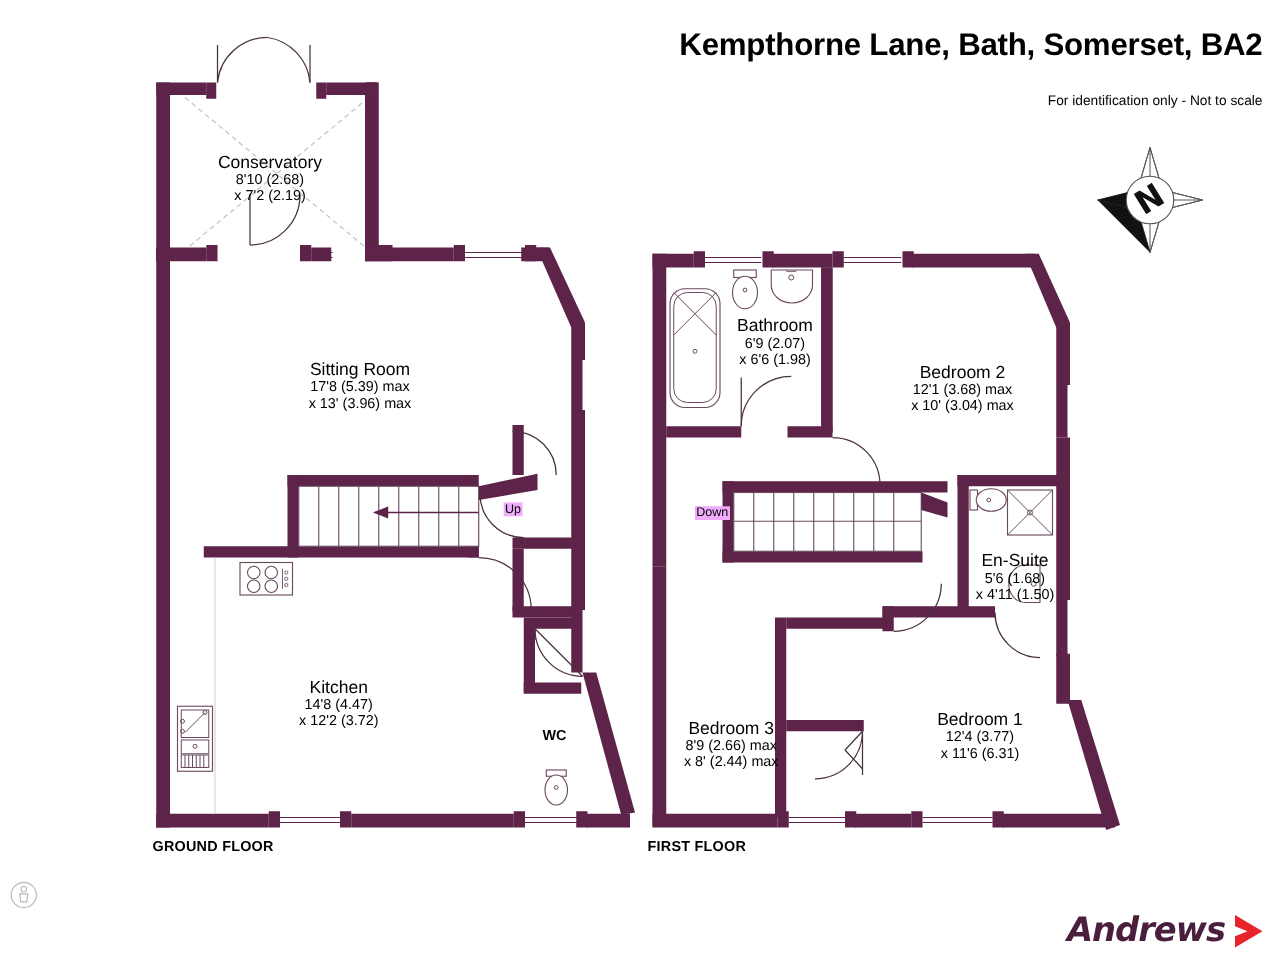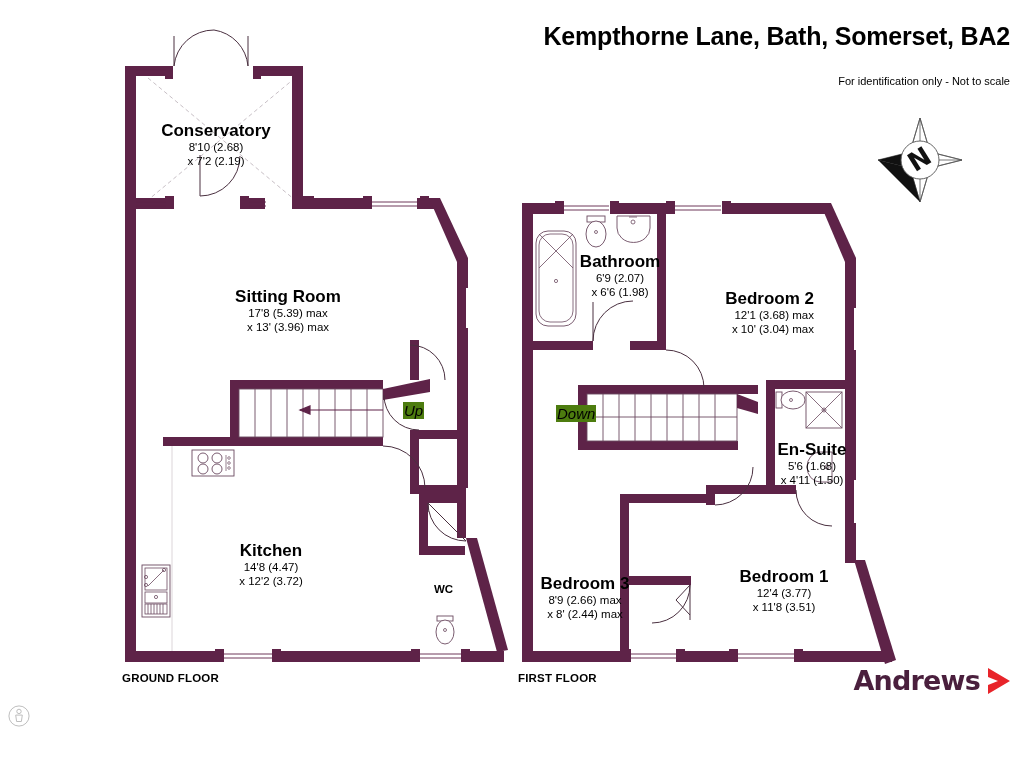--- a/index.html
+++ b/index.html
@@ -52,40 +52,39 @@
 
   
   .lbl {
     position: absolute;
     text-align: center;
     line-height: 1.18;
     color: #000;
     white-space: nowrap;
   }
   .lbl .rn {
-    font-size: 17px;
-    font-weight: bold;
+    font-size: 14px;
+    font-weight: normal;
   }
   .lbl .dim {
     font-size: 11.5px;
   }
   .floor-label {
     position: absolute;
     font-size: 11.5px;
     font-weight: bold;
     letter-spacing: 0.2px;
     color: #000;
   }
   .stair-label {
     position: absolute;
-    font-size: 15px;
-    color: #000;
-    background: #4d7c0f;
+    font-size: 10px;
+    color: #000;
+    background: #f0abfc;
     padding: 0 1px;
-    font-style: italic;
   }
   .small-room {
     position: absolute;
     font-size: 11.5px;
     font-weight: bold;
     color: #000;
   }
 
   
   #footer-note {
@@ -100,24 +99,25 @@
   #footer-icon {
     position: absolute;
     left: 8px;
     top: 705px;
     width: 22px;
     height: 22px;
   }
   #logo {
     position: absolute;
     right: 12px;
-    top: 665px;
+    top: 729px;
     display: flex;
     align-items: flex-end;
     gap: 6px;
+    font-style: italic;
   }
   #logo-text {
     font-size: 27px;
     font-weight: bold;
     color: #4a1f3d;
     letter-spacing: -0.8px;
     font-family: "DejaVu Sans", sans-serif;
   }
   #logo-chevron { display: block; }
 </style>
@@ -475,42 +475,42 @@
 <div class="stair-label" style="left:403px; top:402px;">Up</div>
 
 <div class="floor-label" style="left:122px; top:672px;">GROUND FLOOR</div>
 
 <div class="lbl" style="left:570px; top:252px; width:100px;">
   <div class="rn">Bathroom</div>
   <div class="dim">6'9 (2.07)</div>
   <div class="dim">x 6'6 (1.98)</div>
 </div>
 
-<div class="lbl" style="left:694px; top:289px; width:120px;text-align:right;">
+<div class="lbl" style="left:710px; top:289px; width:120px;">
   <div class="rn">Bedroom 2</div>
   <div class="dim">12'1 (3.68) max</div>
   <div class="dim">x 10' (3.04) max</div>
 </div>
 
 <div class="lbl" style="left:762px; top:440px; width:100px; text-align:center;">
   <div class="rn">En-Suite</div>
   <div class="dim">5'6 (1.68)</div>
   <div class="dim">x 4'11 (1.50)</div>
 </div>
 
 <div class="lbl" style="left:530px; top:574px; width:110px;">
   <div class="rn">Bedroom 3</div>
   <div class="dim">8'9 (2.66) max</div>
   <div class="dim">x 8' (2.44) max</div>
 </div>
 
 <div class="lbl" style="left:724px; top:567px; width:120px;">
   <div class="rn">Bedroom 1</div>
   <div class="dim">12'4 (3.77)</div>
-  <div class="dim">x 11'8 (3.51)</div>
+  <div class="dim">x 11'6 (6.31)</div>
 </div>
 
 <div class="stair-label" style="left:556px; top:405px;">Down</div>
 
 <div class="floor-label" style="left:518px; top:672px;">FIRST FLOOR</div>
 
 <svg style="position:absolute; left:872px; top:112px;" width="96" height="96" viewBox="0 0 96 96">
   <g stroke="#555" stroke-width="0.8" fill="none">
     <polygon points="48,6 58,40 90,48 58,56 48,90 38,56 6,48 38,40"></polygon>
     <polygon points="48,6 58,40 38,40"></polygon>

